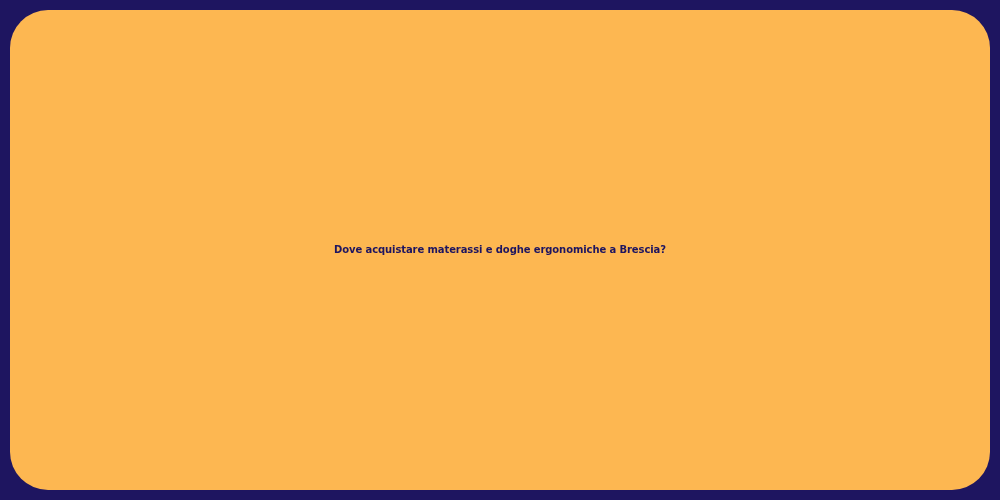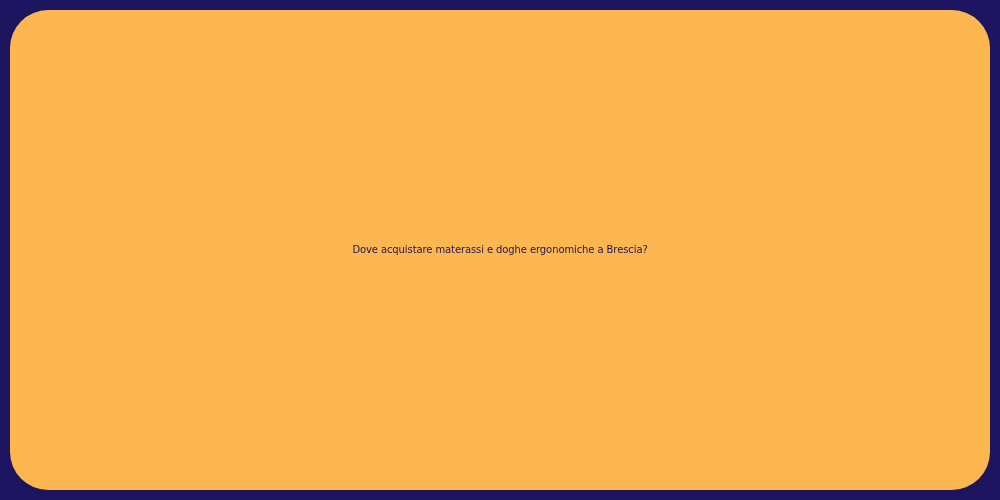--- a/index.html
+++ b/index.html
@@ -53,15 +53,15 @@
     line-height: 1.25;
     letter-spacing: -0.1px;
     white-space: nowrap;
   }
 </style>
 </head>
 <body>
 
 <div id="banner-root" style="background: rgb(30, 21, 96);">
   <div id="banner-card" style="background: rgb(253, 183, 81); border-radius: 38px; left: 10px; top: 10px; width: 980px; height: 480px;">
-    <h1 id="headline" style="color: rgb(30, 21, 96); font-weight: 400; text-align: center; font-size: 10px;">Dove acquistare materassi e doghe ergonomiche a Brescia?</h1>
+    <h1 id="headline" style="color: rgb(30, 21, 96); font-weight: 700; text-align: center; font-size: 10px;">Dove acquistare materassi e doghe ergonomiche a Brescia?</h1>
   </div>
 </div>
 
 </body></html>

